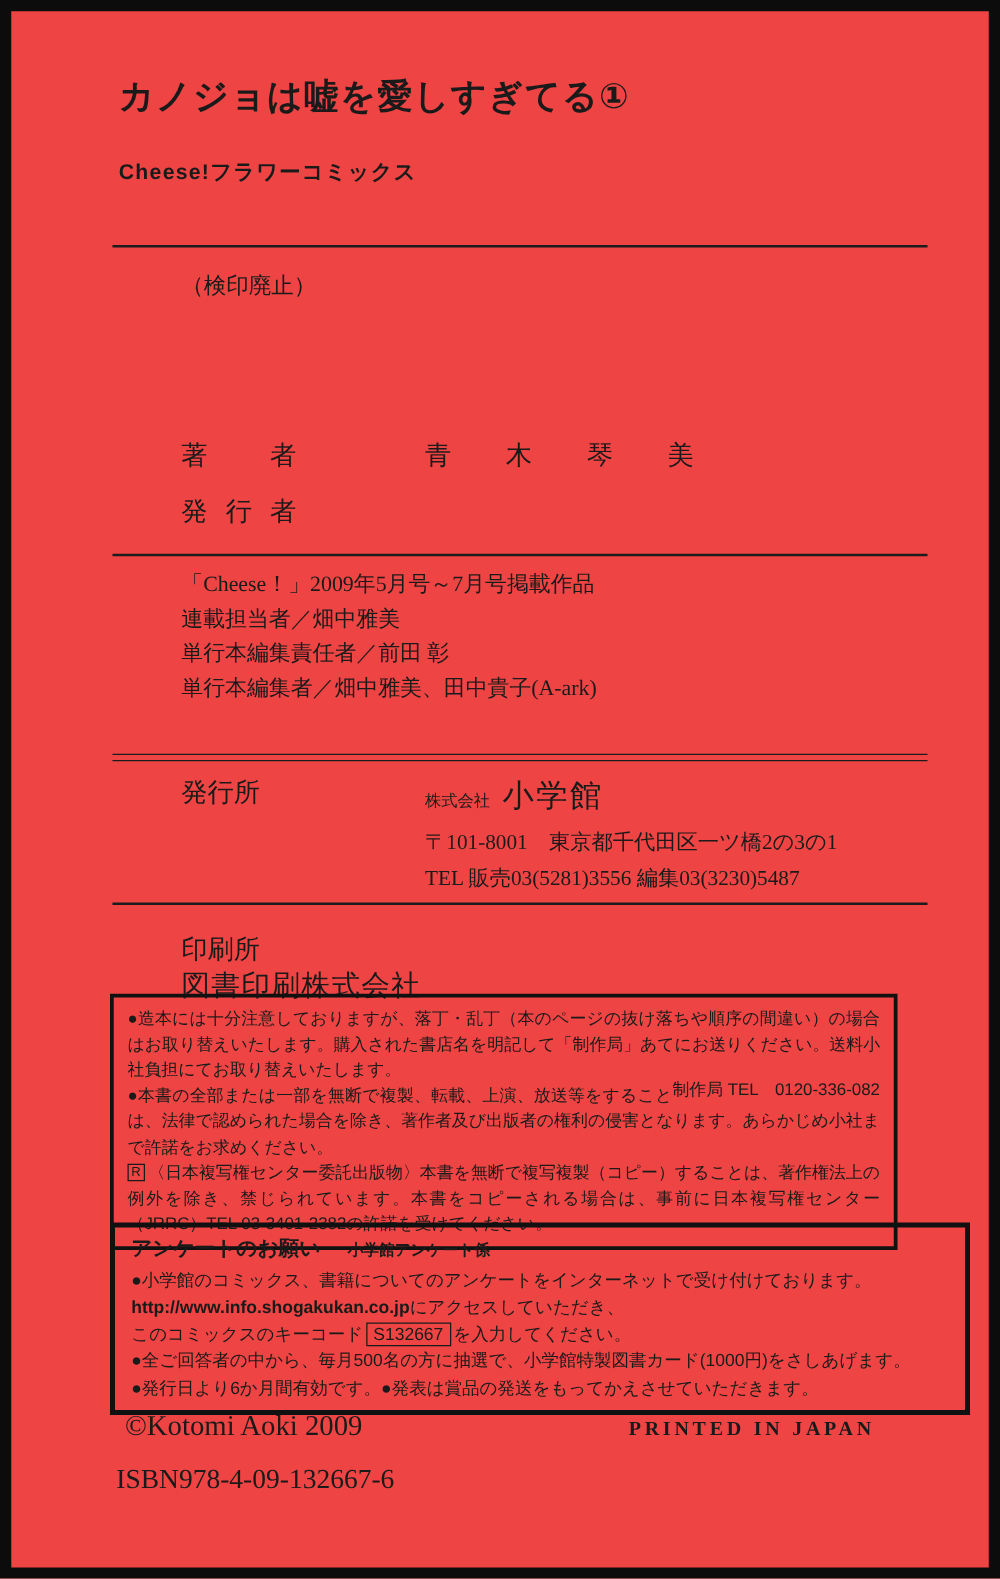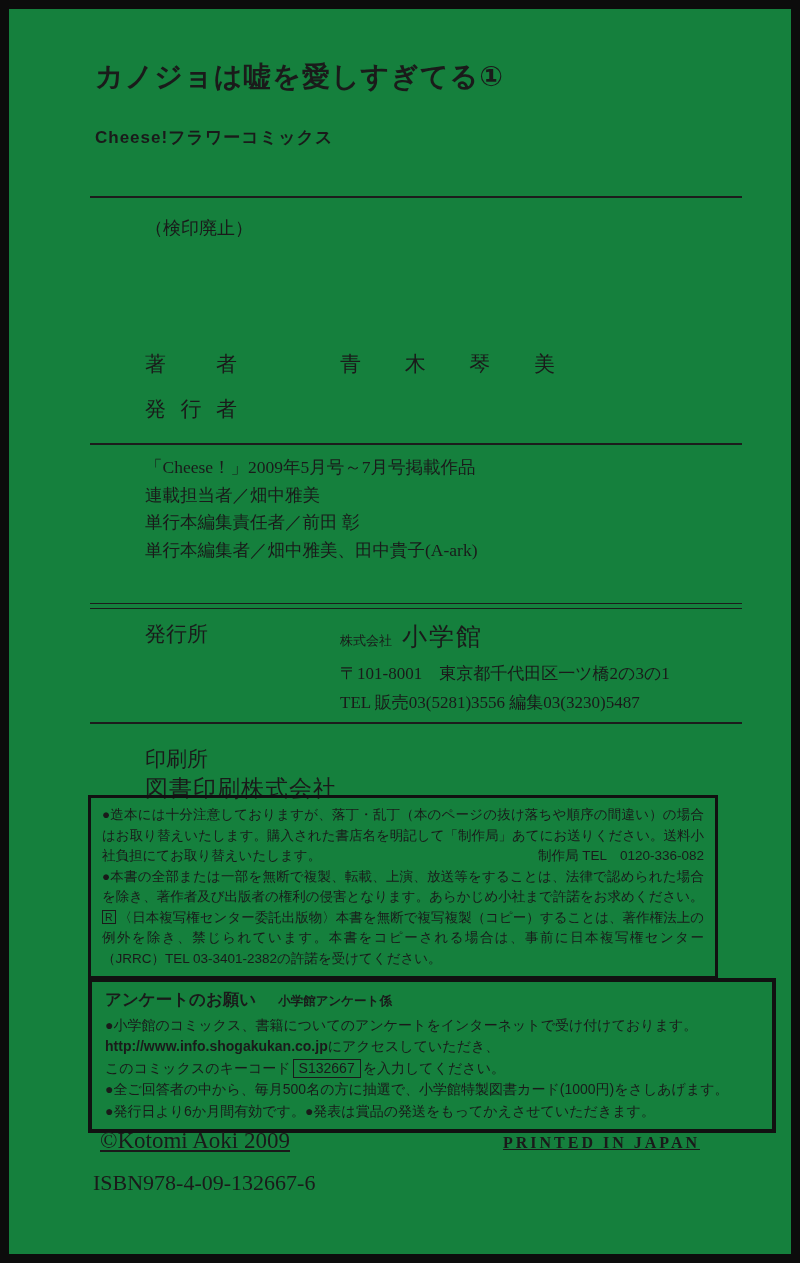--- a/index.html
+++ b/index.html
@@ -1,21 +1,21 @@
 <!DOCTYPE html>
 <html><head>
 <meta charset="utf-8">
 <style>
   html, body { margin: 0; padding: 0; background: #d9d9d9; }
   .page {
     position: relative;
     width: 800px;
     height: 1263px;
     margin: 0 auto;
-    background: #15803d;
+    background: #ef4444;
     color: #1a1a1a;
     font-family: "Liberation Serif", "DejaVu Serif", serif;
     overflow: hidden;
   }
   .frame {
     position: absolute; inset: 0;
     border: 9px solid #0c0c0c;
     pointer-events: none;
     z-index: 10;
   }
@@ -65,39 +65,39 @@
 
   .notice-box {
     position: absolute; left: 88px; top: 795px; width: 630px; box-sizing: border-box;
     border: 3px solid #111;
     padding: 7px 11px;
     font-family: "Liberation Sans", "DejaVu Sans", sans-serif;
     font-size: 13.5px; line-height: 20.5px;
     text-align: justify;
   }
   .notice-box p { margin: 0; }
-  .notice-tel { float: right; }
+  .notice-tel { float: right; margin-top: 16px; }
   .r-mark { display: inline-block; border: 1px solid #1a1a1a; font-size: 10.5px; line-height: 12px; padding: 0 2px; margin-right: 3px; vertical-align: 1px; }
 
   .survey-box {
     position: absolute; left: 88px; top: 978px; width: 688px; box-sizing: border-box;
     border: 4px solid #111;
     padding: 7px 13px;
     font-family: "Liberation Sans", "DejaVu Sans", sans-serif;
     font-size: 14px; line-height: 21.5px; font-weight: 500;
   }
   .survey-heading-row { display: flex; align-items: baseline; margin-bottom: 2px; }
   .survey-heading { font-size: 16.5px; font-weight: 700; margin-right: 22px; }
   .survey-heading-note { font-size: 12.5px; font-weight: 600; }
   .survey-url { font-weight: 700; }
   .keycode { display: inline-block; border: 1.5px solid #1a1a1a; padding: 0 5px; line-height: 17px; margin: 0 2px; }
 
   .footer-row {
     position: absolute; left: 100px; top: 1128px; width: 600px;
-    display: flex; justify-content: space-between; align-items: baseline; text-decoration: underline;
+    display: flex; justify-content: space-between; align-items: baseline;
   }
   .copyright { font-size: 23px; }
   .printed-in { font-size: 16px; font-weight: 700; letter-spacing: 3px; }
   .isbn { position: absolute; left: 93px; top: 1170px; font-size: 22px; }
 </style>
 </head>
 <body>
 
 <div class="page">
   <div class="frame"></div>

